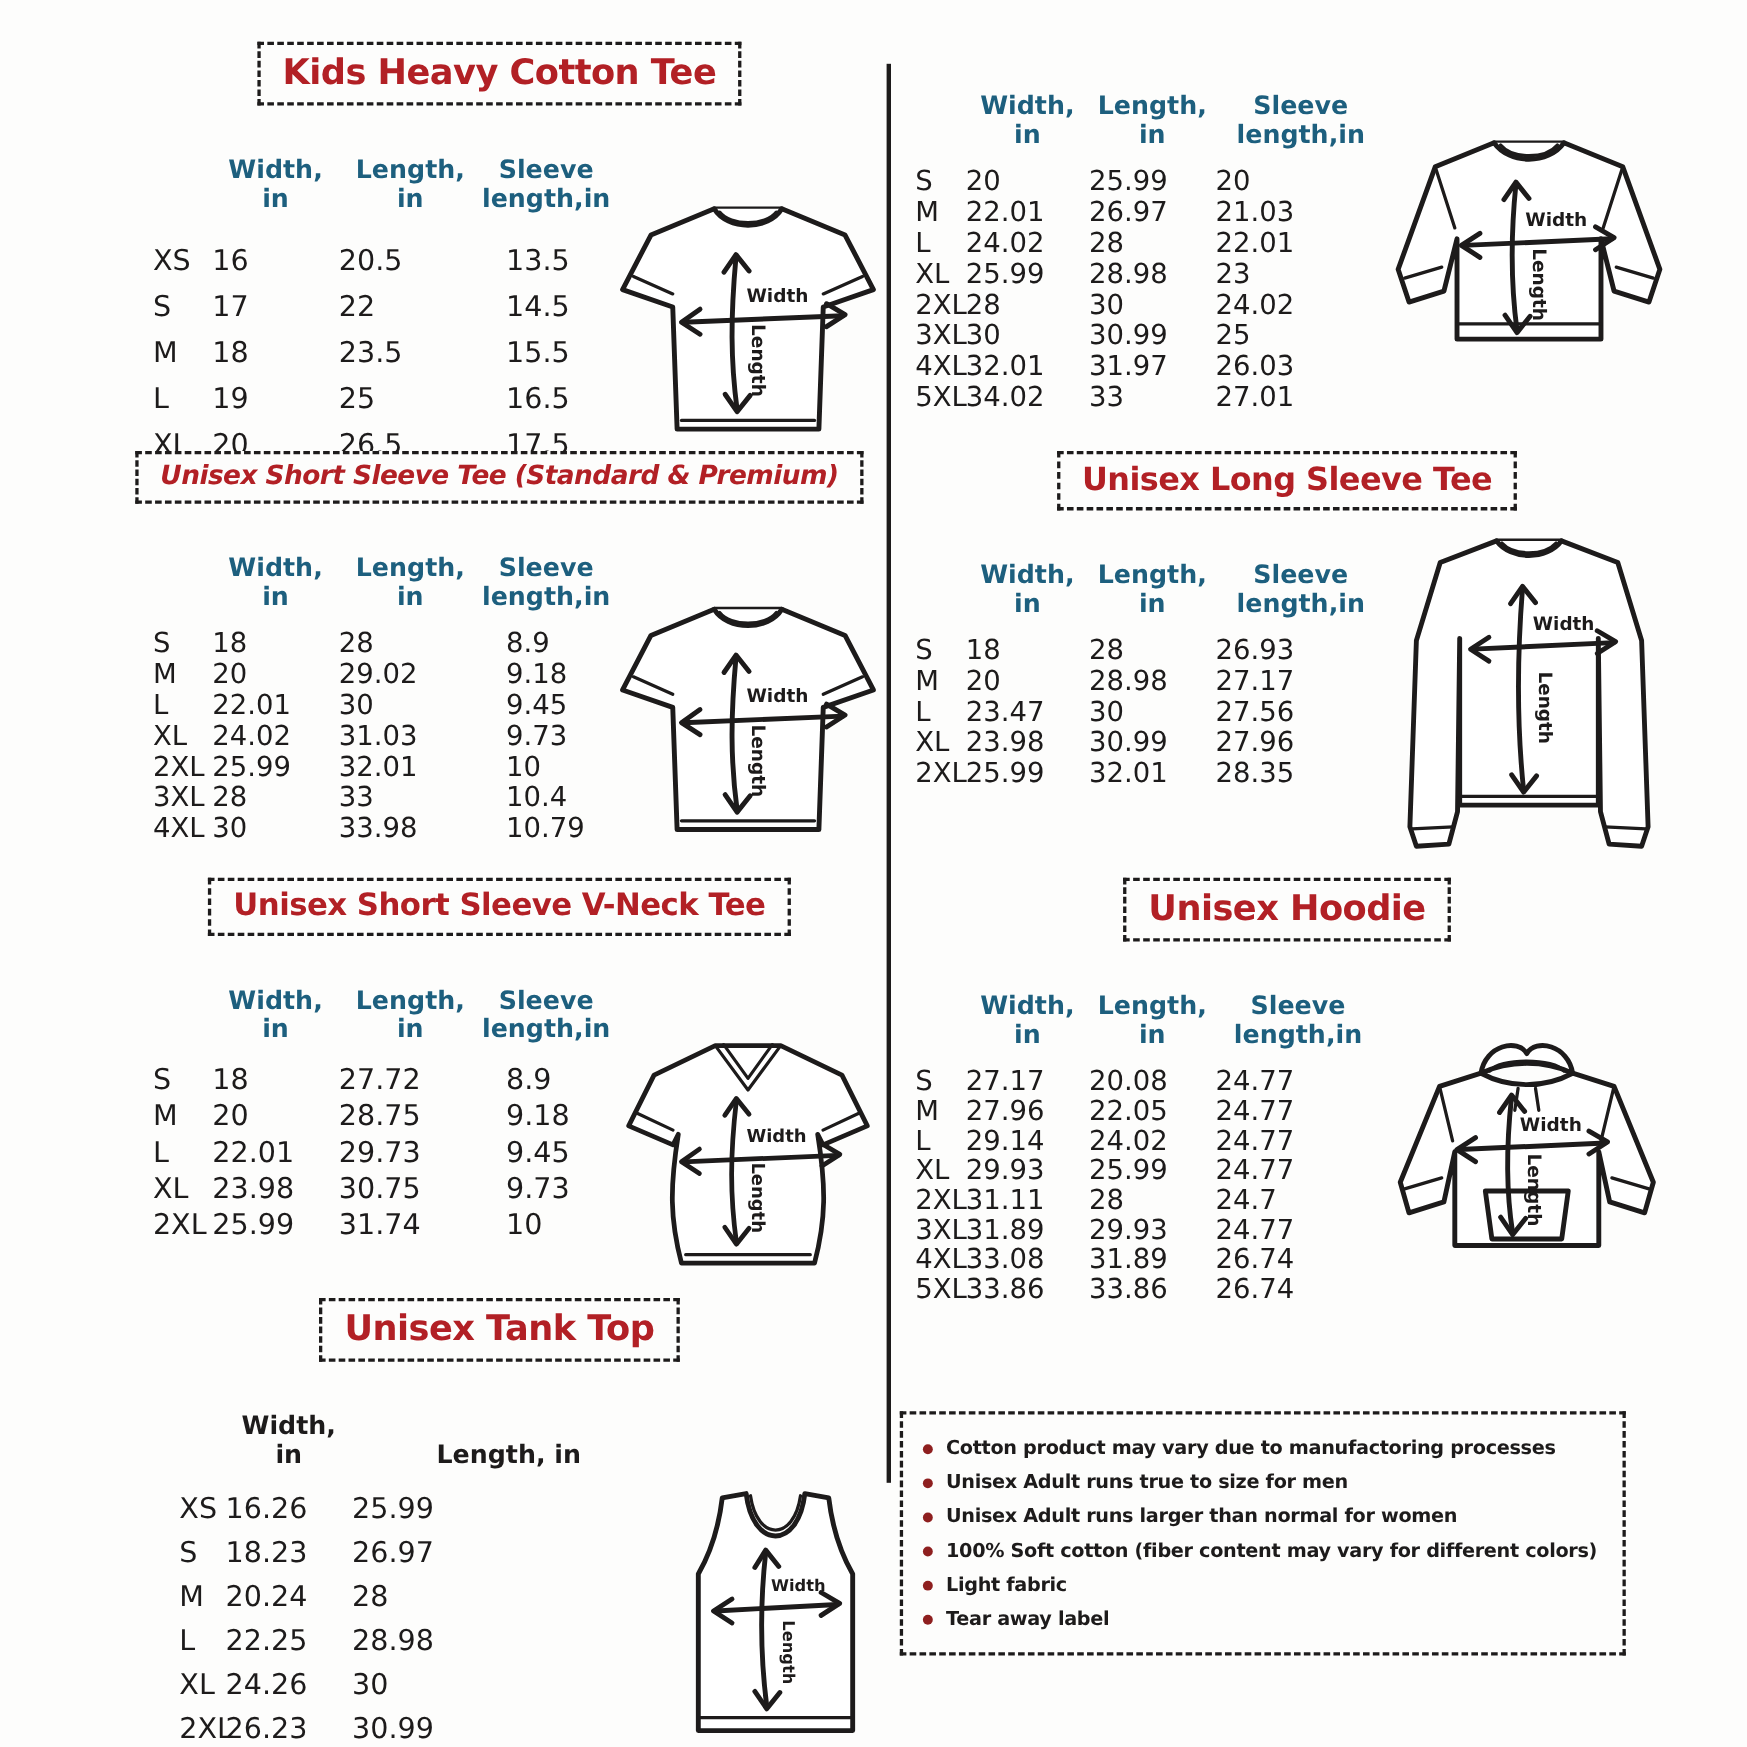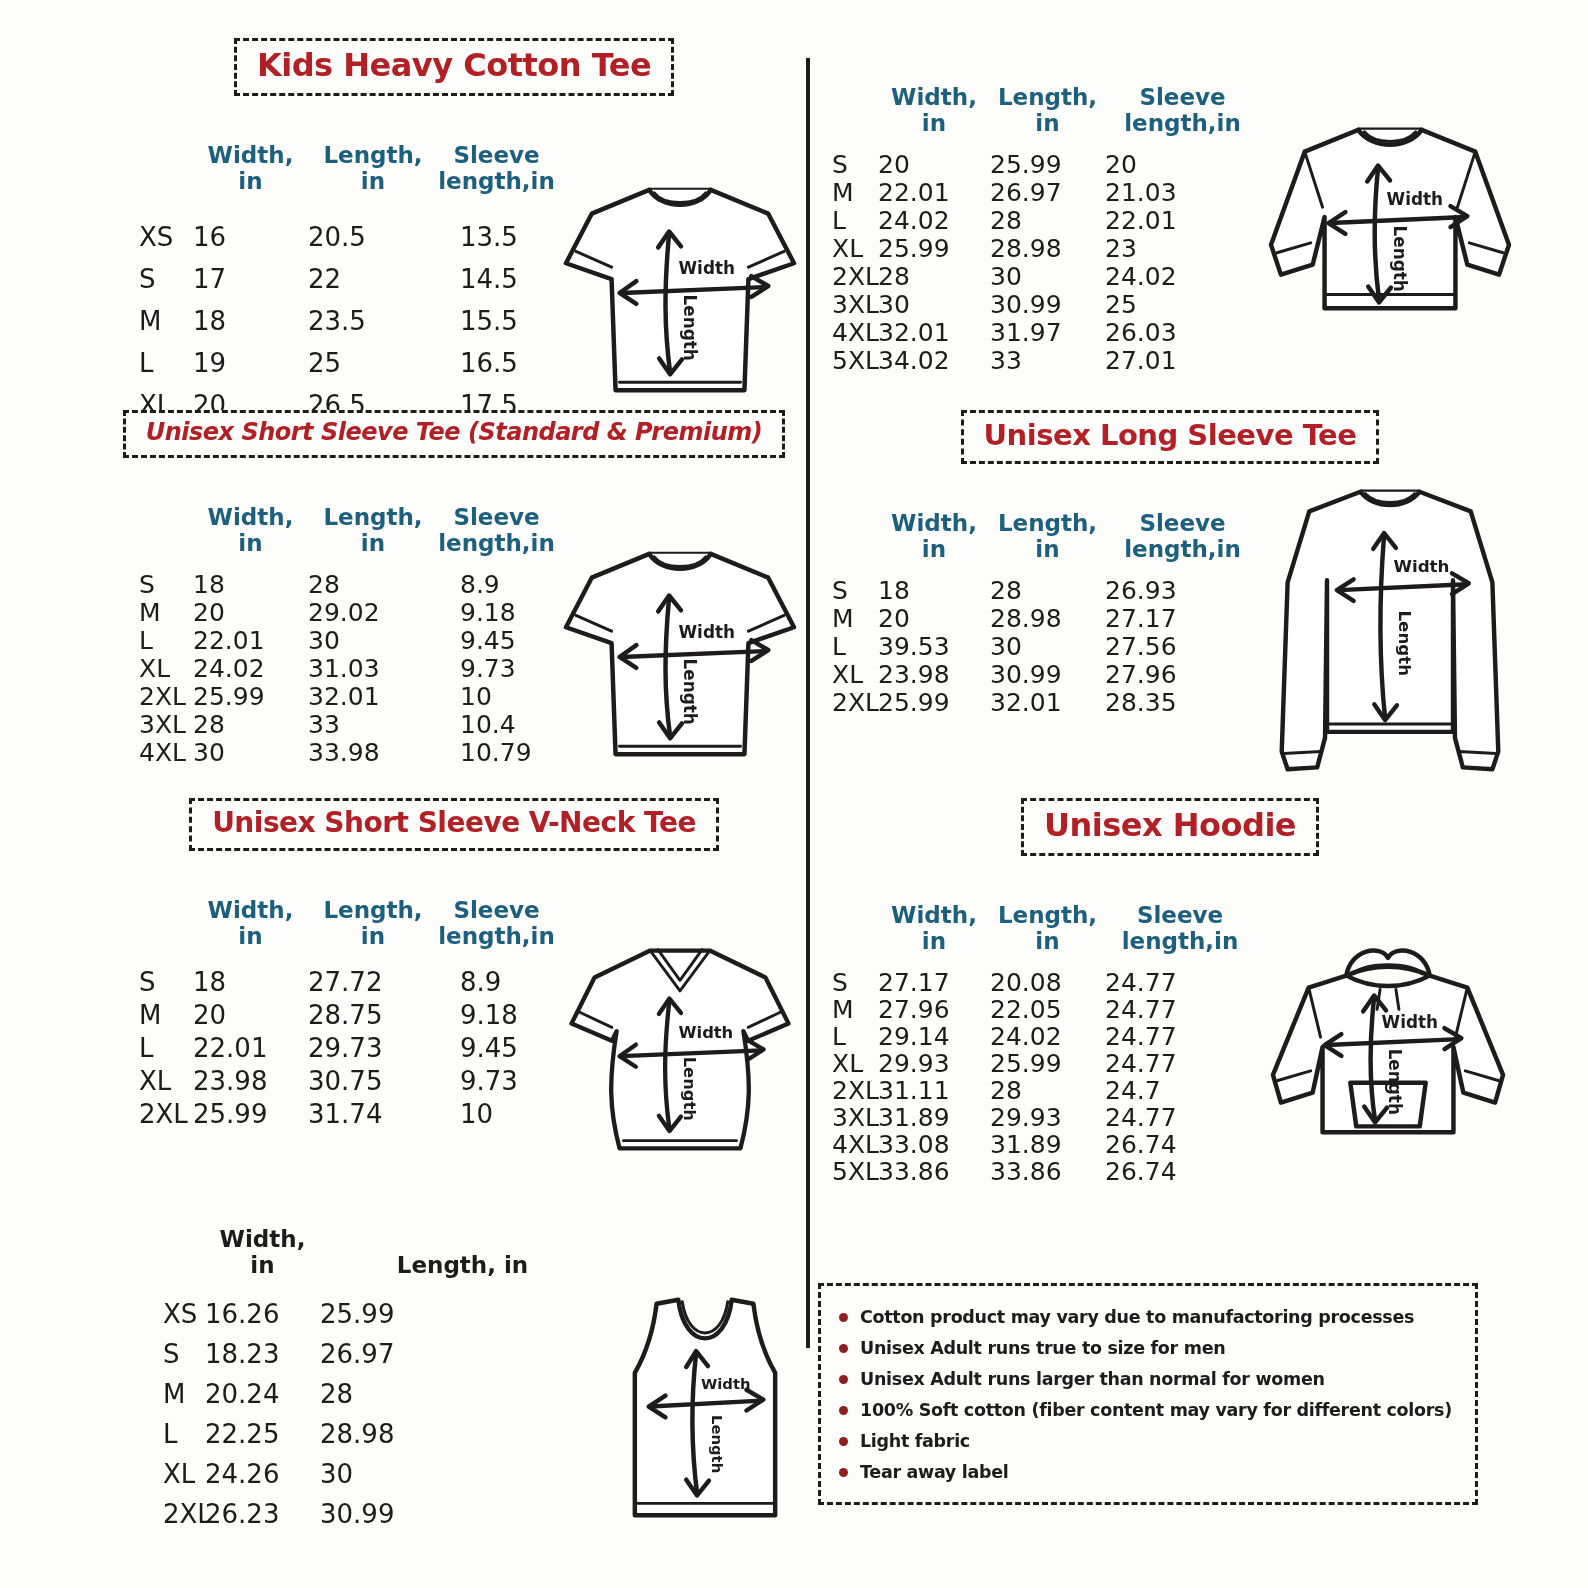--- a/index.html
+++ b/index.html
@@ -315,20 +315,23 @@
         <path class="arrow" d="M79,114 L62,126 L79,137"></path>
           <path class="arrow" d="M195,109 L212,119 L195,130"></path>
         <text class="lab" x="152" y="107" text-anchor="middle">Width</text>
         <text class="lab" transform="translate(129,160) rotate(90)" text-anchor="middle">Length</text>
       </svg>
     </div>
   </div>
 </div>
 
 <div class="sec gridT black-headers" id="sec-tank">
+  <div class="title-wrap">
+    <div class="titlebox">Unisex Tank Top</div>
+  </div>
   <div class="content">
     <div class="tablewrap">
       <div class="thead">
         <span class="hc c0"></span>
         <span class="hc h1">Width, in</span>
         <span class="hc h2">Length, in</span>
       </div>
       <div class="rows">
           <div class="trow">
             <div class="tcell c0">XS</div>
@@ -483,21 +486,21 @@
             <div class="tcell c3">26.93</div>
           </div>
           <div class="trow">
             <div class="tcell c0">M</div>
             <div class="tcell c1">20</div>
             <div class="tcell c2">28.98</div>
             <div class="tcell c3">27.17</div>
           </div>
           <div class="trow">
             <div class="tcell c0">L</div>
-            <div class="tcell c1">39.53</div>
+            <div class="tcell c1">23.47</div>
             <div class="tcell c2">30</div>
             <div class="tcell c3">27.56</div>
           </div>
           <div class="trow">
             <div class="tcell c0">XL</div>
             <div class="tcell c1">23.98</div>
             <div class="tcell c2">30.99</div>
             <div class="tcell c3">27.96</div>
           </div>
           <div class="trow">

